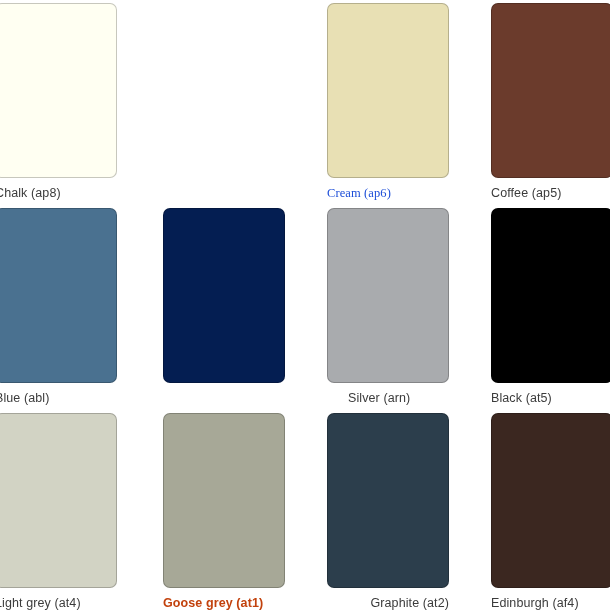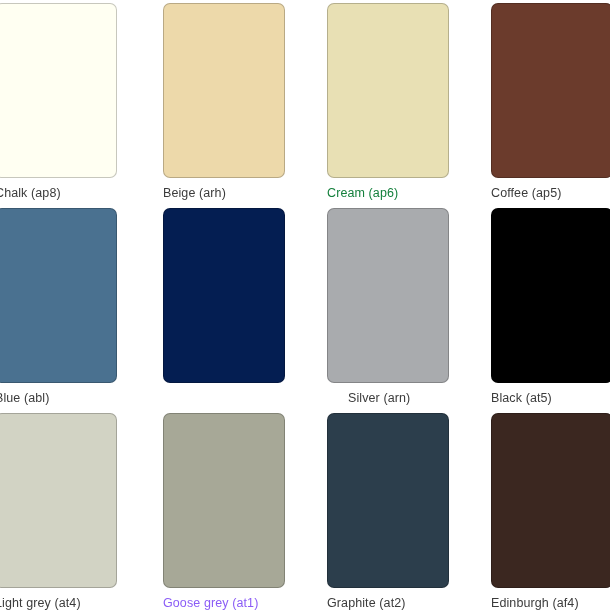--- a/index.html
+++ b/index.html
@@ -50,27 +50,23 @@
   .row-2 { top: 413px; }
 </style>
 </head>
 <body style="background: rgb(255, 255, 255);">
 
 <div class="palette-grid">
     <div class="swatch-cell col-0 row-0">
       <div class="swatch-chip" style="background: rgb(255, 255, 242);"></div>
       <div class="swatch-label" style="color: rgb(59, 59, 59);">Chalk (ap8)</div>
     </div>
-    <div class="swatch-cell col-1 row-0">
-      <div class="swatch-chip" style="background: rgb(237, 217, 170);"></div>
-      <div class="swatch-label" style="color: rgb(59, 59, 59);">Beige (arh)</div>
-    </div>
     <div class="swatch-cell col-2 row-0">
       <div class="swatch-chip" style="background: rgb(232, 224, 180);"></div>
-      <div class="swatch-label" style="color: #15803d;">Cream (ap6)</div>
+      <div class="swatch-label" style="color: #1d4ed8; font-family: Liberation Serif, serif;">Cream (ap6)</div>
     </div>
     <div class="swatch-cell col-3 row-0">
       <div class="swatch-chip" style="background: rgb(107, 59, 44);"></div>
       <div class="swatch-label" style="color: rgb(59, 59, 59);">Coffee (ap5)</div>
     </div>
     <div class="swatch-cell col-0 row-1">
       <div class="swatch-chip" style="background: rgb(74, 113, 144);"></div>
       <div class="swatch-label" style="color: rgb(59, 59, 59);">Blue (abl)</div>
     </div>
     <div class="swatch-cell col-1 row-1">
@@ -83,23 +79,23 @@
     <div class="swatch-cell col-3 row-1">
       <div class="swatch-chip" style="background: rgb(0, 0, 0); border-color: rgba(0, 0, 0, 0.35);"></div>
       <div class="swatch-label" style="color: rgb(59, 59, 59);">Black (at5)</div>
     </div>
     <div class="swatch-cell col-0 row-2">
       <div class="swatch-chip" style="background: rgb(210, 211, 196);"></div>
       <div class="swatch-label" style="color: rgb(59, 59, 59);">Light grey (at4)</div>
     </div>
     <div class="swatch-cell col-1 row-2">
       <div class="swatch-chip" style="background: rgb(167, 168, 151);"></div>
-      <div class="swatch-label" style="color: #8b5cf6;">Goose grey (at1)</div>
+      <div class="swatch-label" style="color: #c2410c; font-weight: bold;">Goose grey (at1)</div>
     </div>
     <div class="swatch-cell col-2 row-2">
       <div class="swatch-chip" style="background: rgb(44, 62, 76);"></div>
-      <div class="swatch-label" style="color: rgb(59, 59, 59);">Graphite (at2)</div>
+      <div class="swatch-label" style="color: rgb(59, 59, 59); text-align: right;">Graphite (at2)</div>
     </div>
     <div class="swatch-cell col-3 row-2">
       <div class="swatch-chip" style="background: rgb(59, 39, 32);"></div>
       <div class="swatch-label" style="color: rgb(59, 59, 59);">Edinburgh (af4)</div>
     </div>
   </div>
 
 </body></html>

